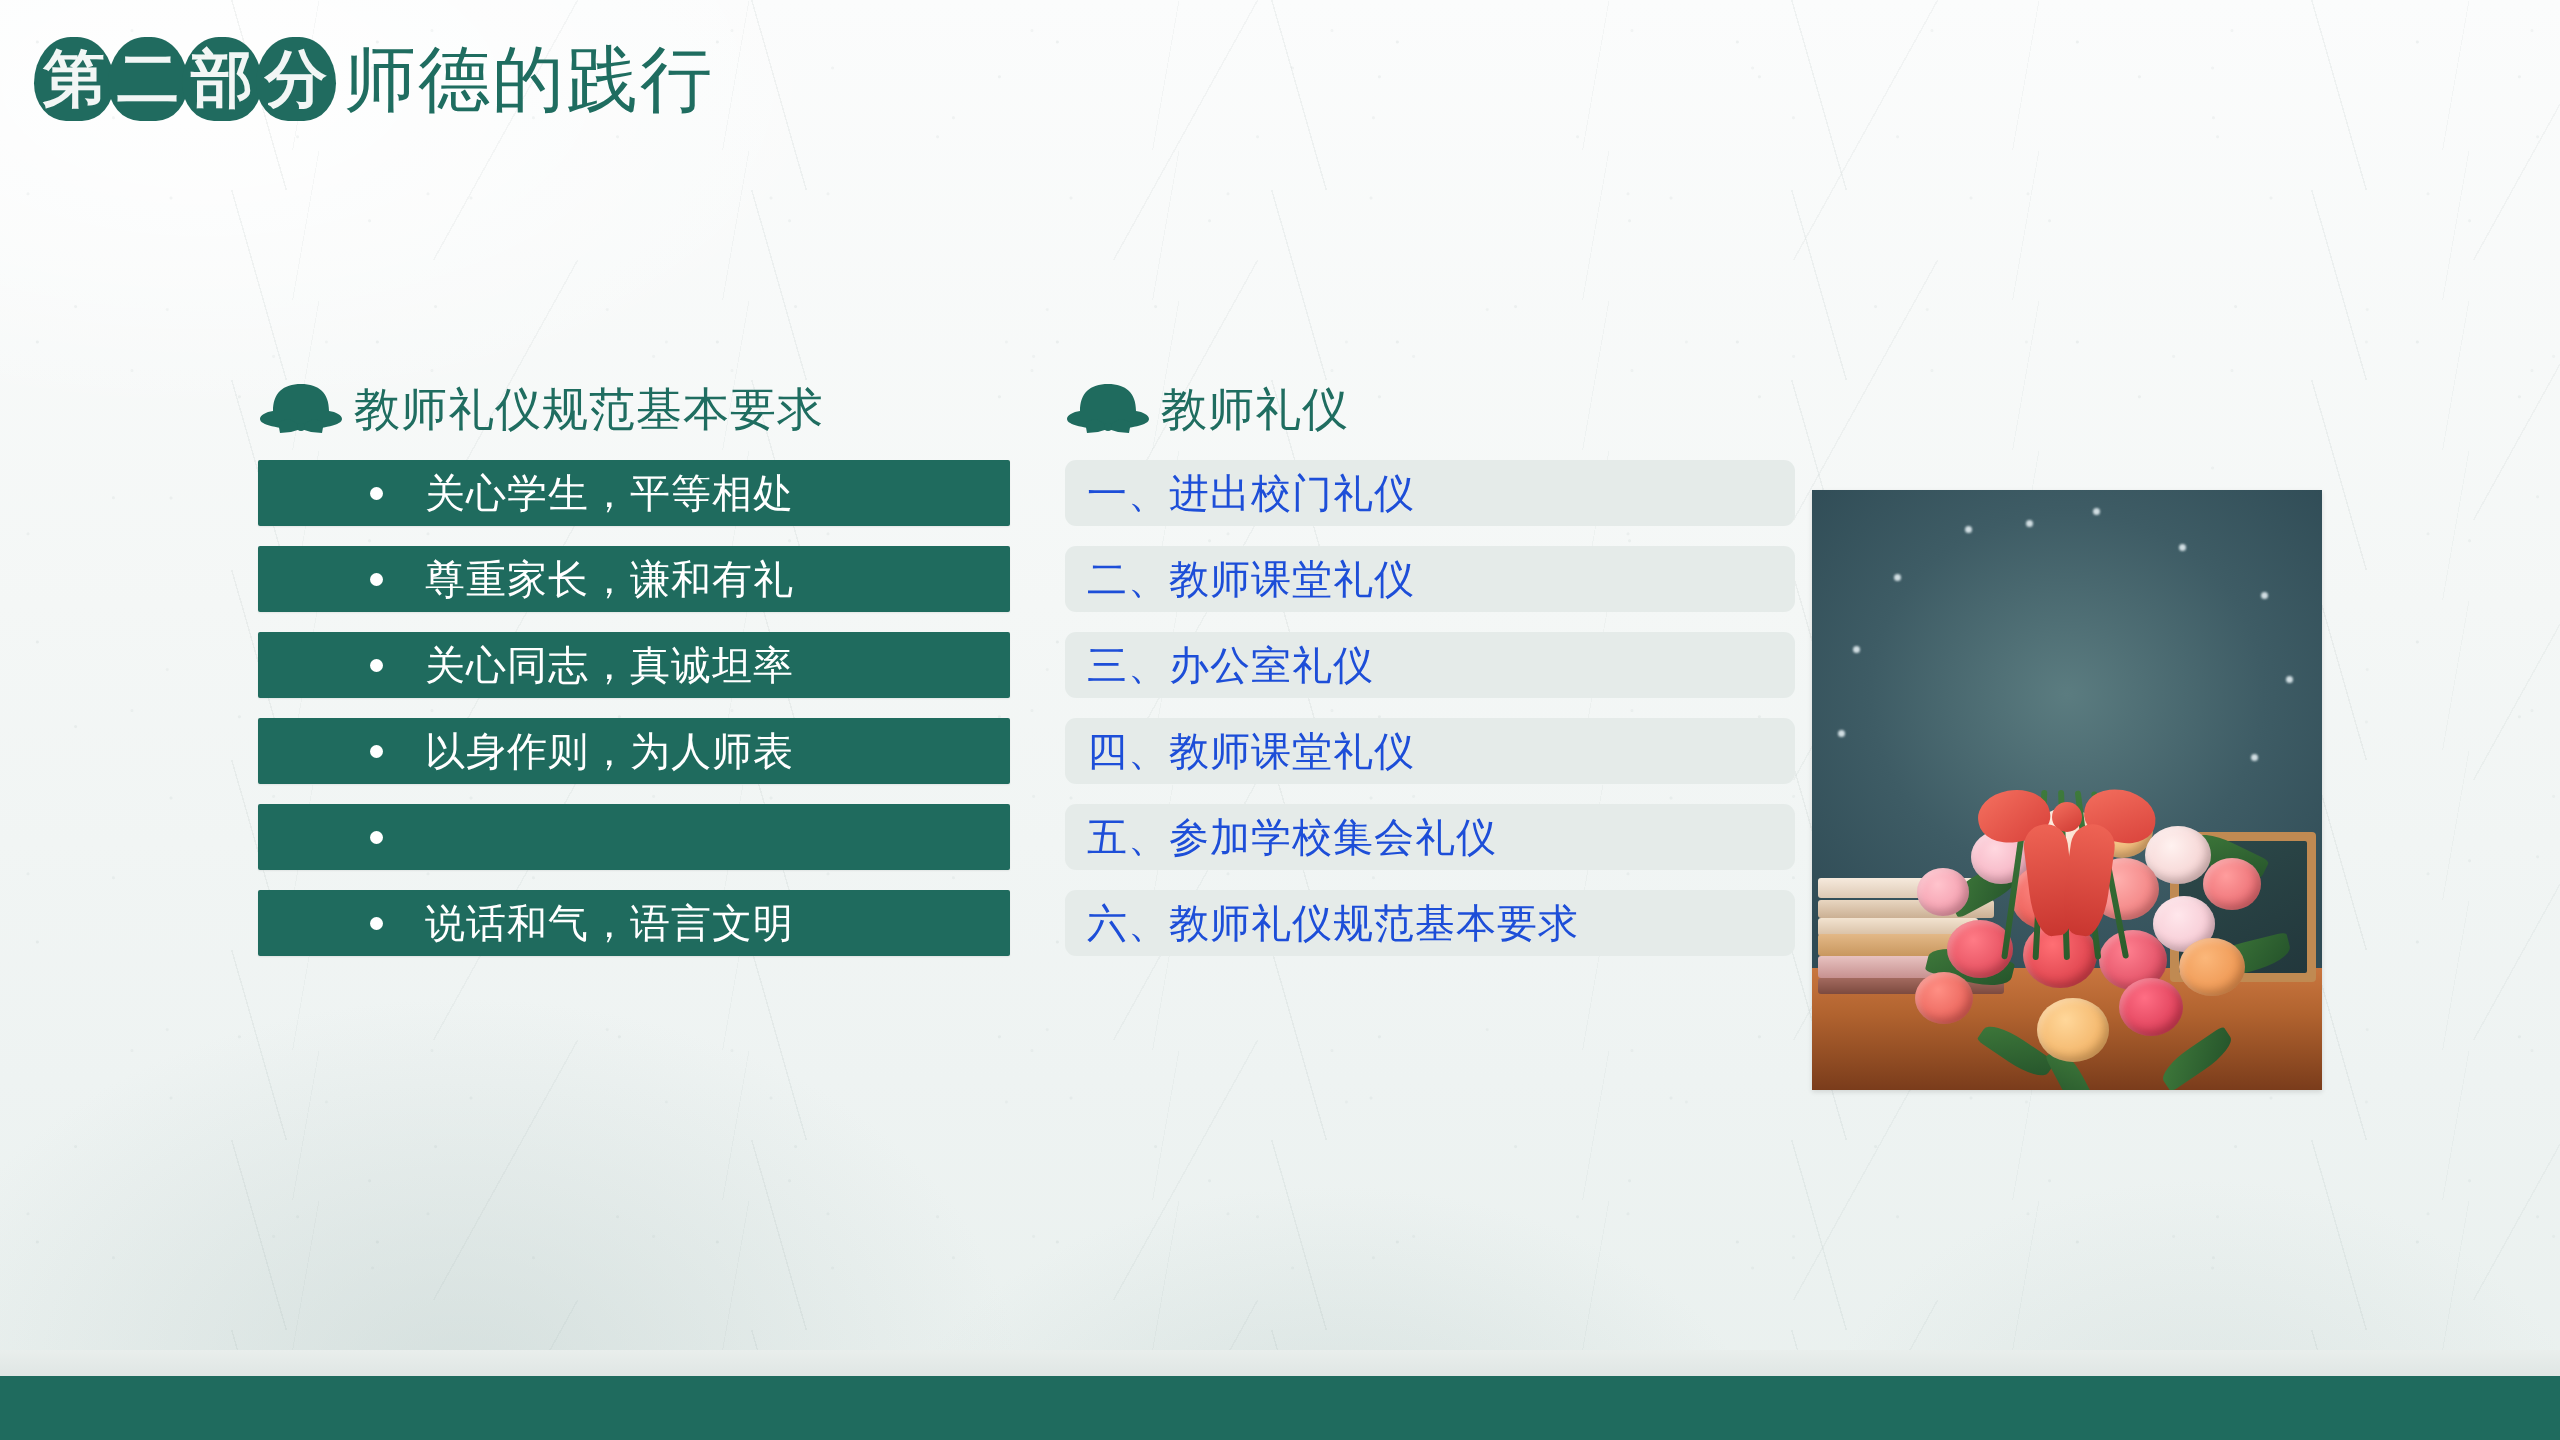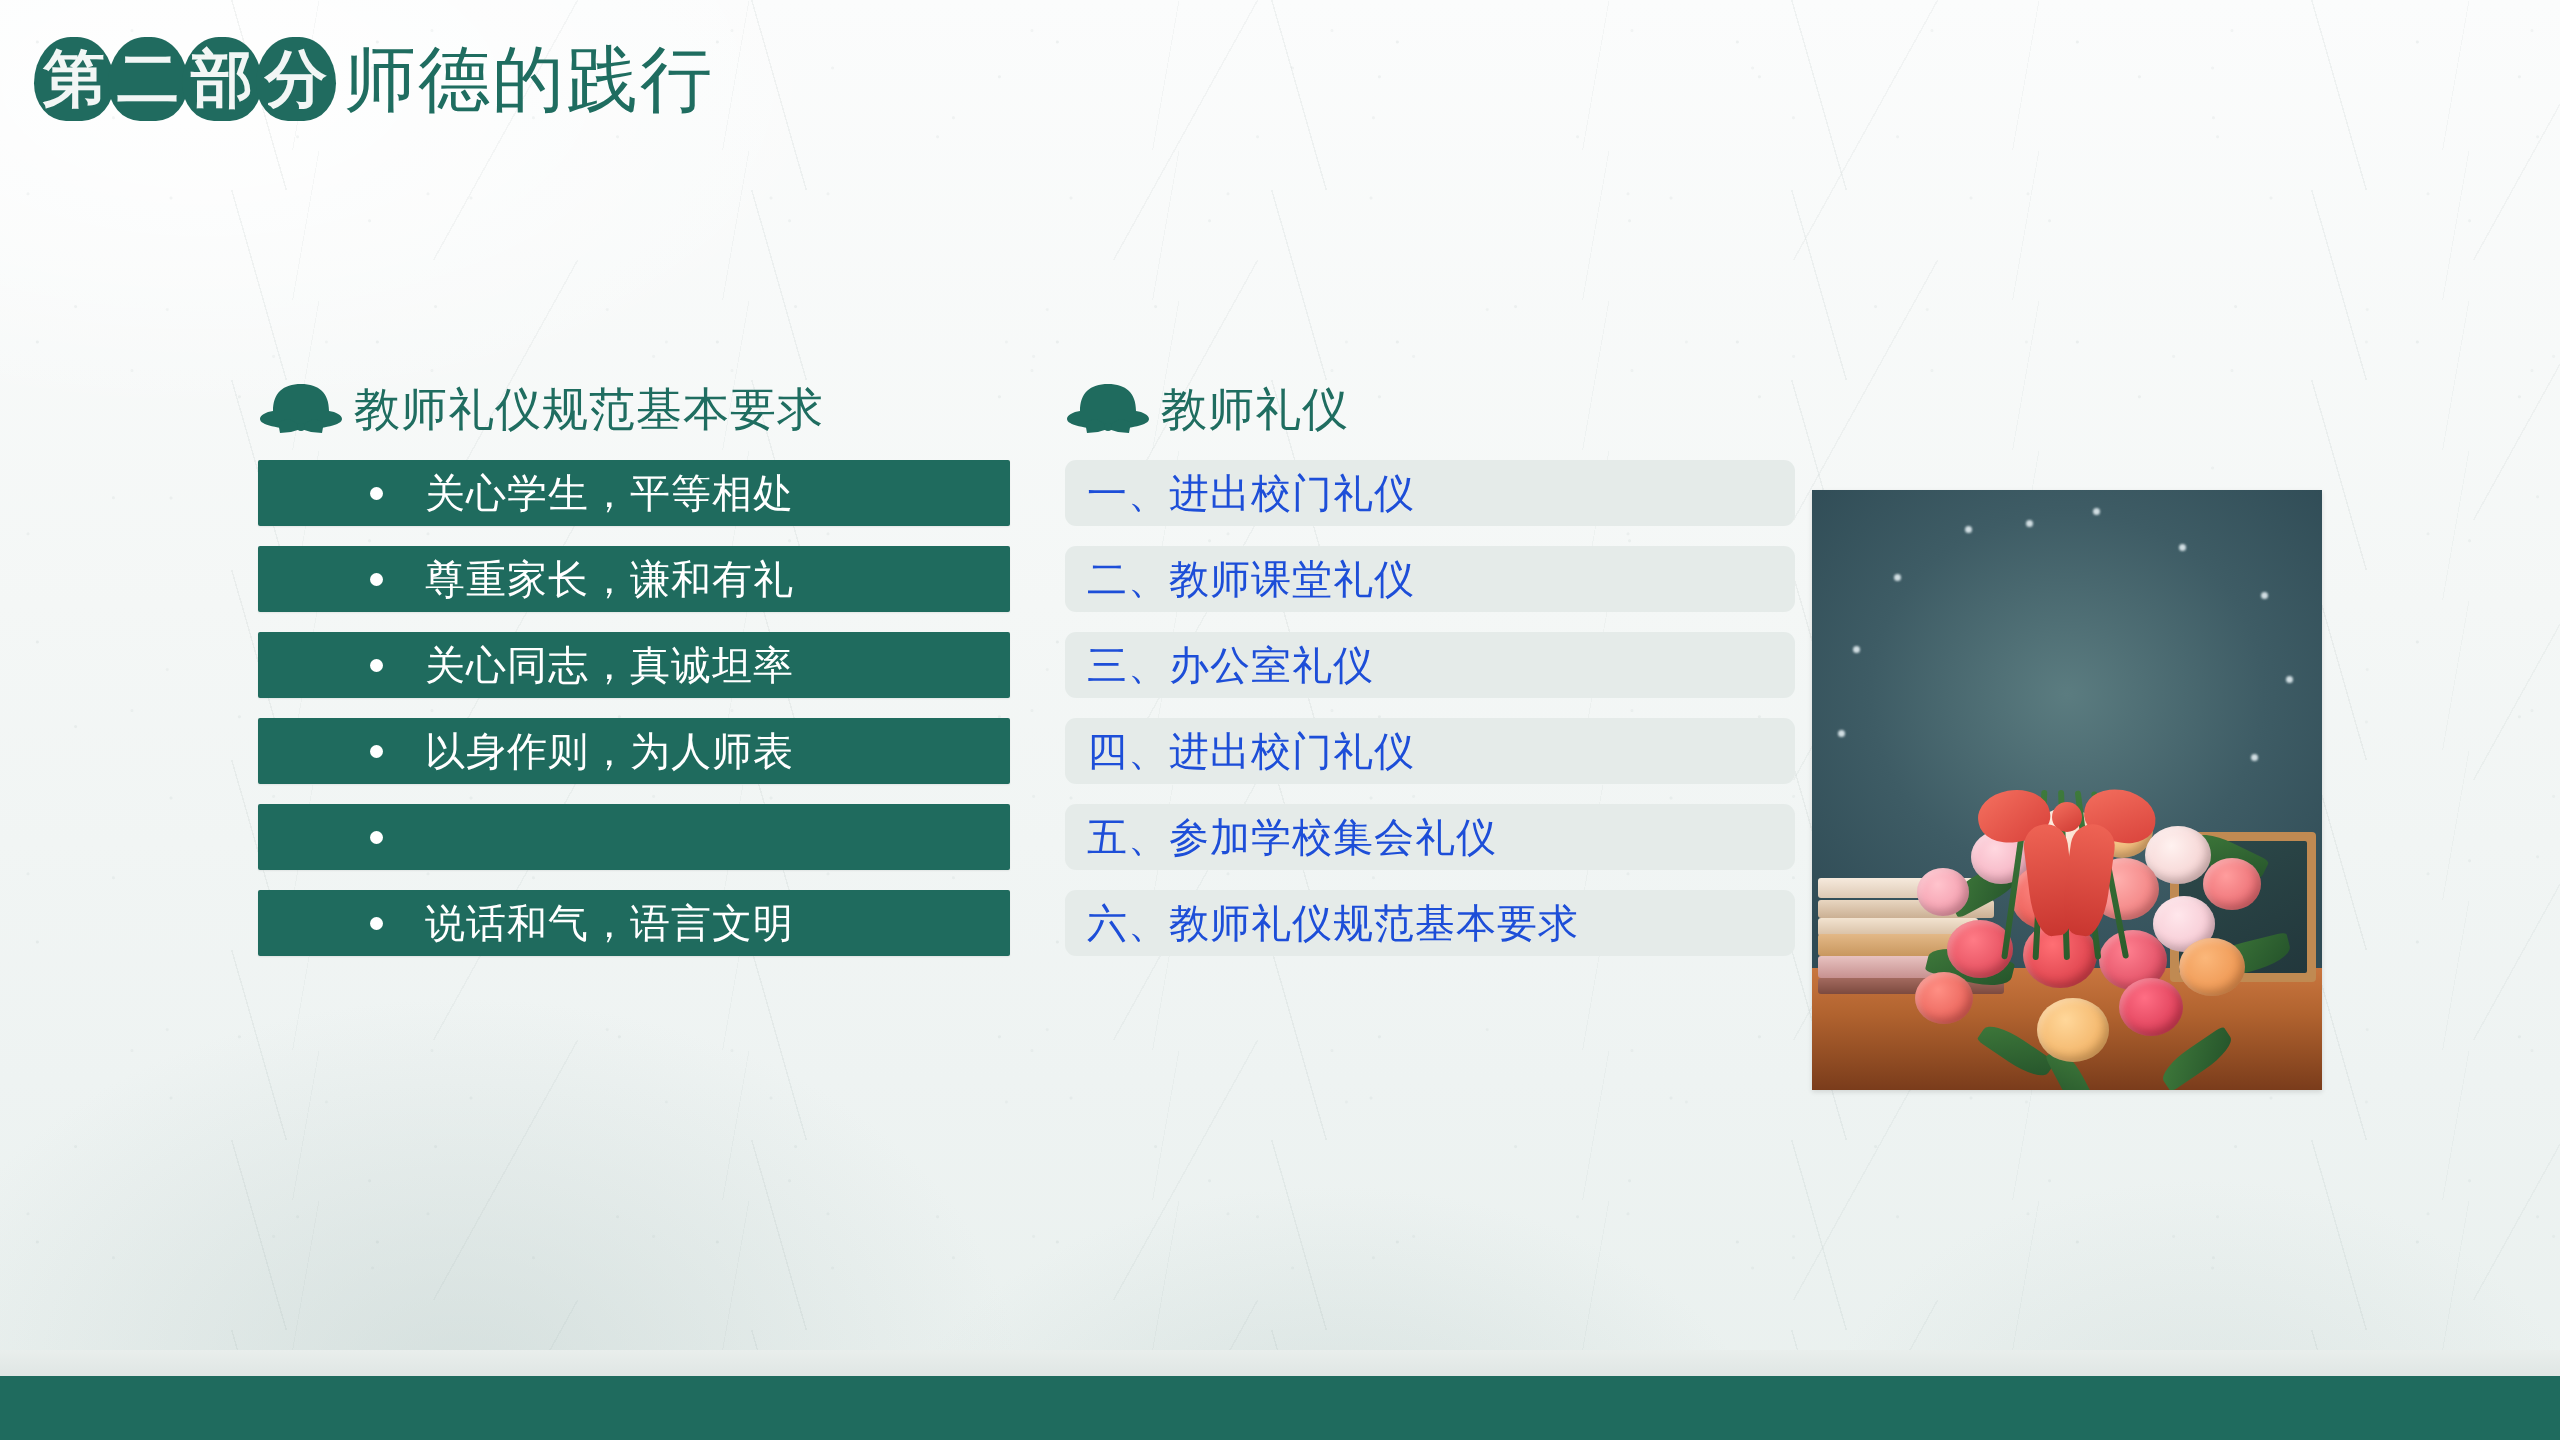--- a/index.html
+++ b/index.html
@@ -276,21 +276,21 @@
     <div class="row">
       <span class="row-text">一、进出校门礼仪</span>
     </div>
     <div class="row">
       <span class="row-text">二、教师课堂礼仪</span>
     </div>
     <div class="row">
       <span class="row-text">三、办公室礼仪</span>
     </div>
     <div class="row">
-      <span class="row-text">四、进出校门礼仪</span>
+      <span class="row-text">四、教师课堂礼仪</span>
     </div>
     <div class="row">
       <span class="row-text">五、参加学校集会礼仪</span>
     </div>
     <div class="row">
       <span class="row-text">六、教师礼仪规范基本要求</span>
     </div>
   </div>
 
   <div class="picture">

